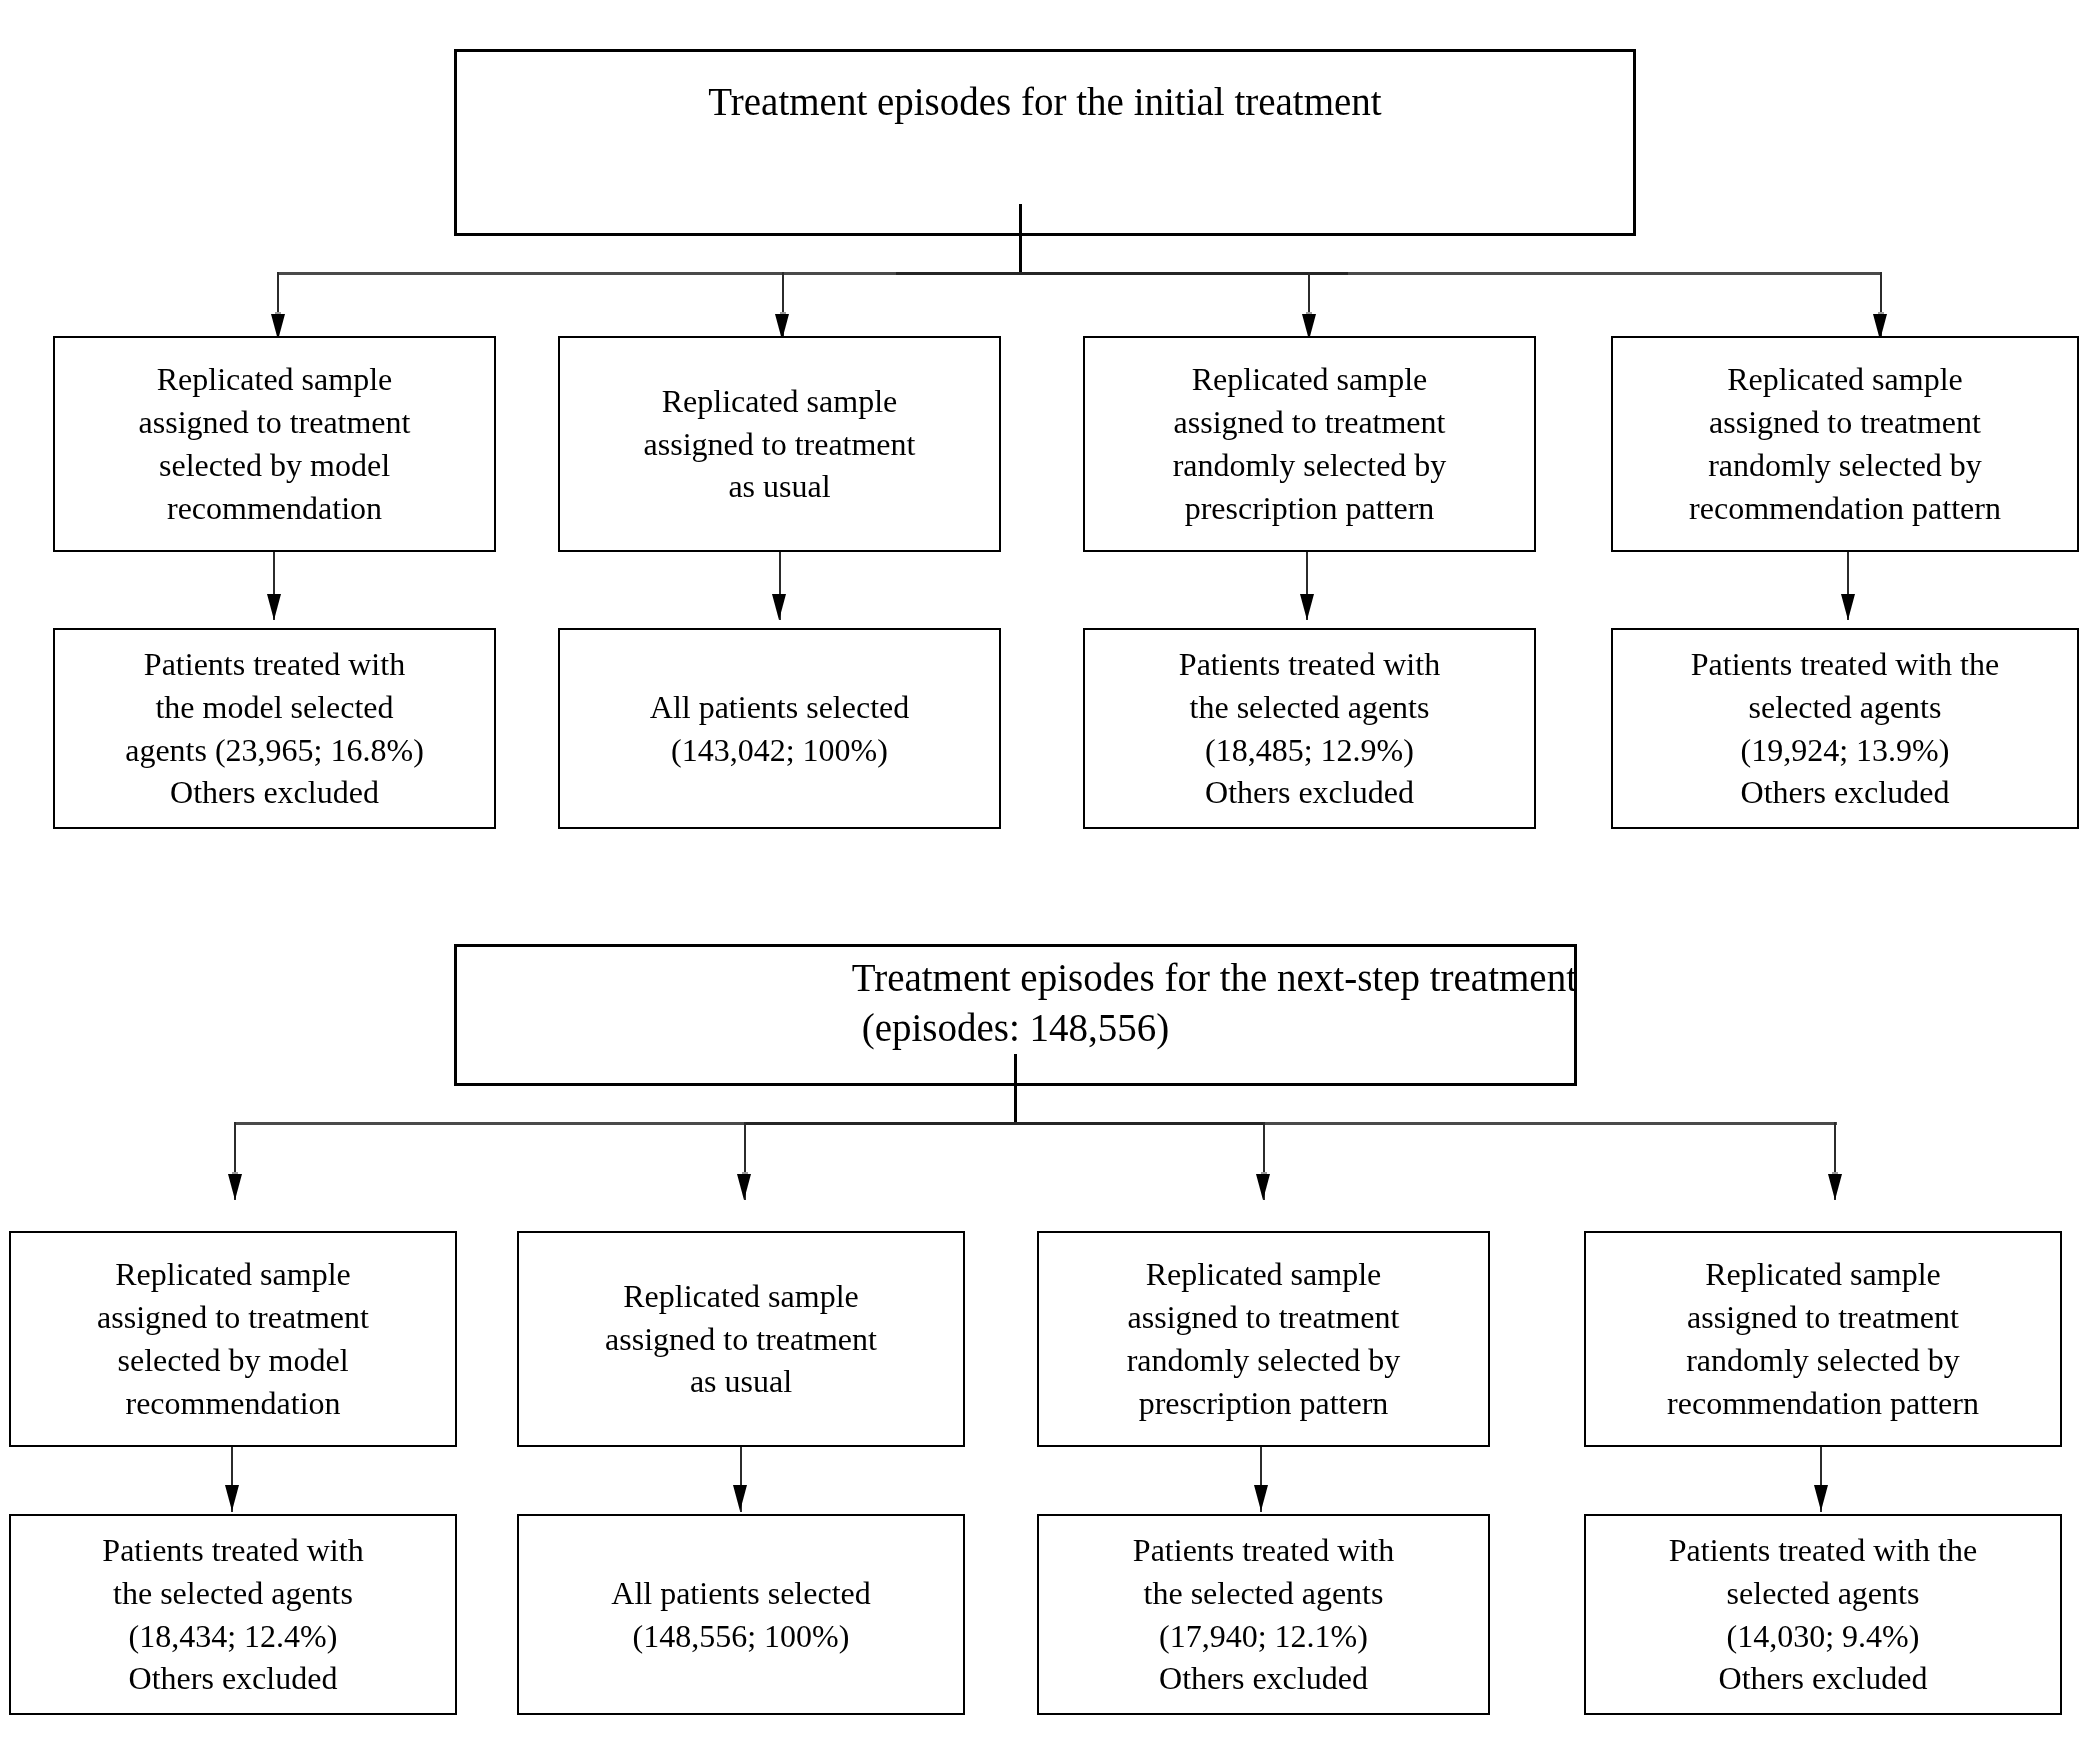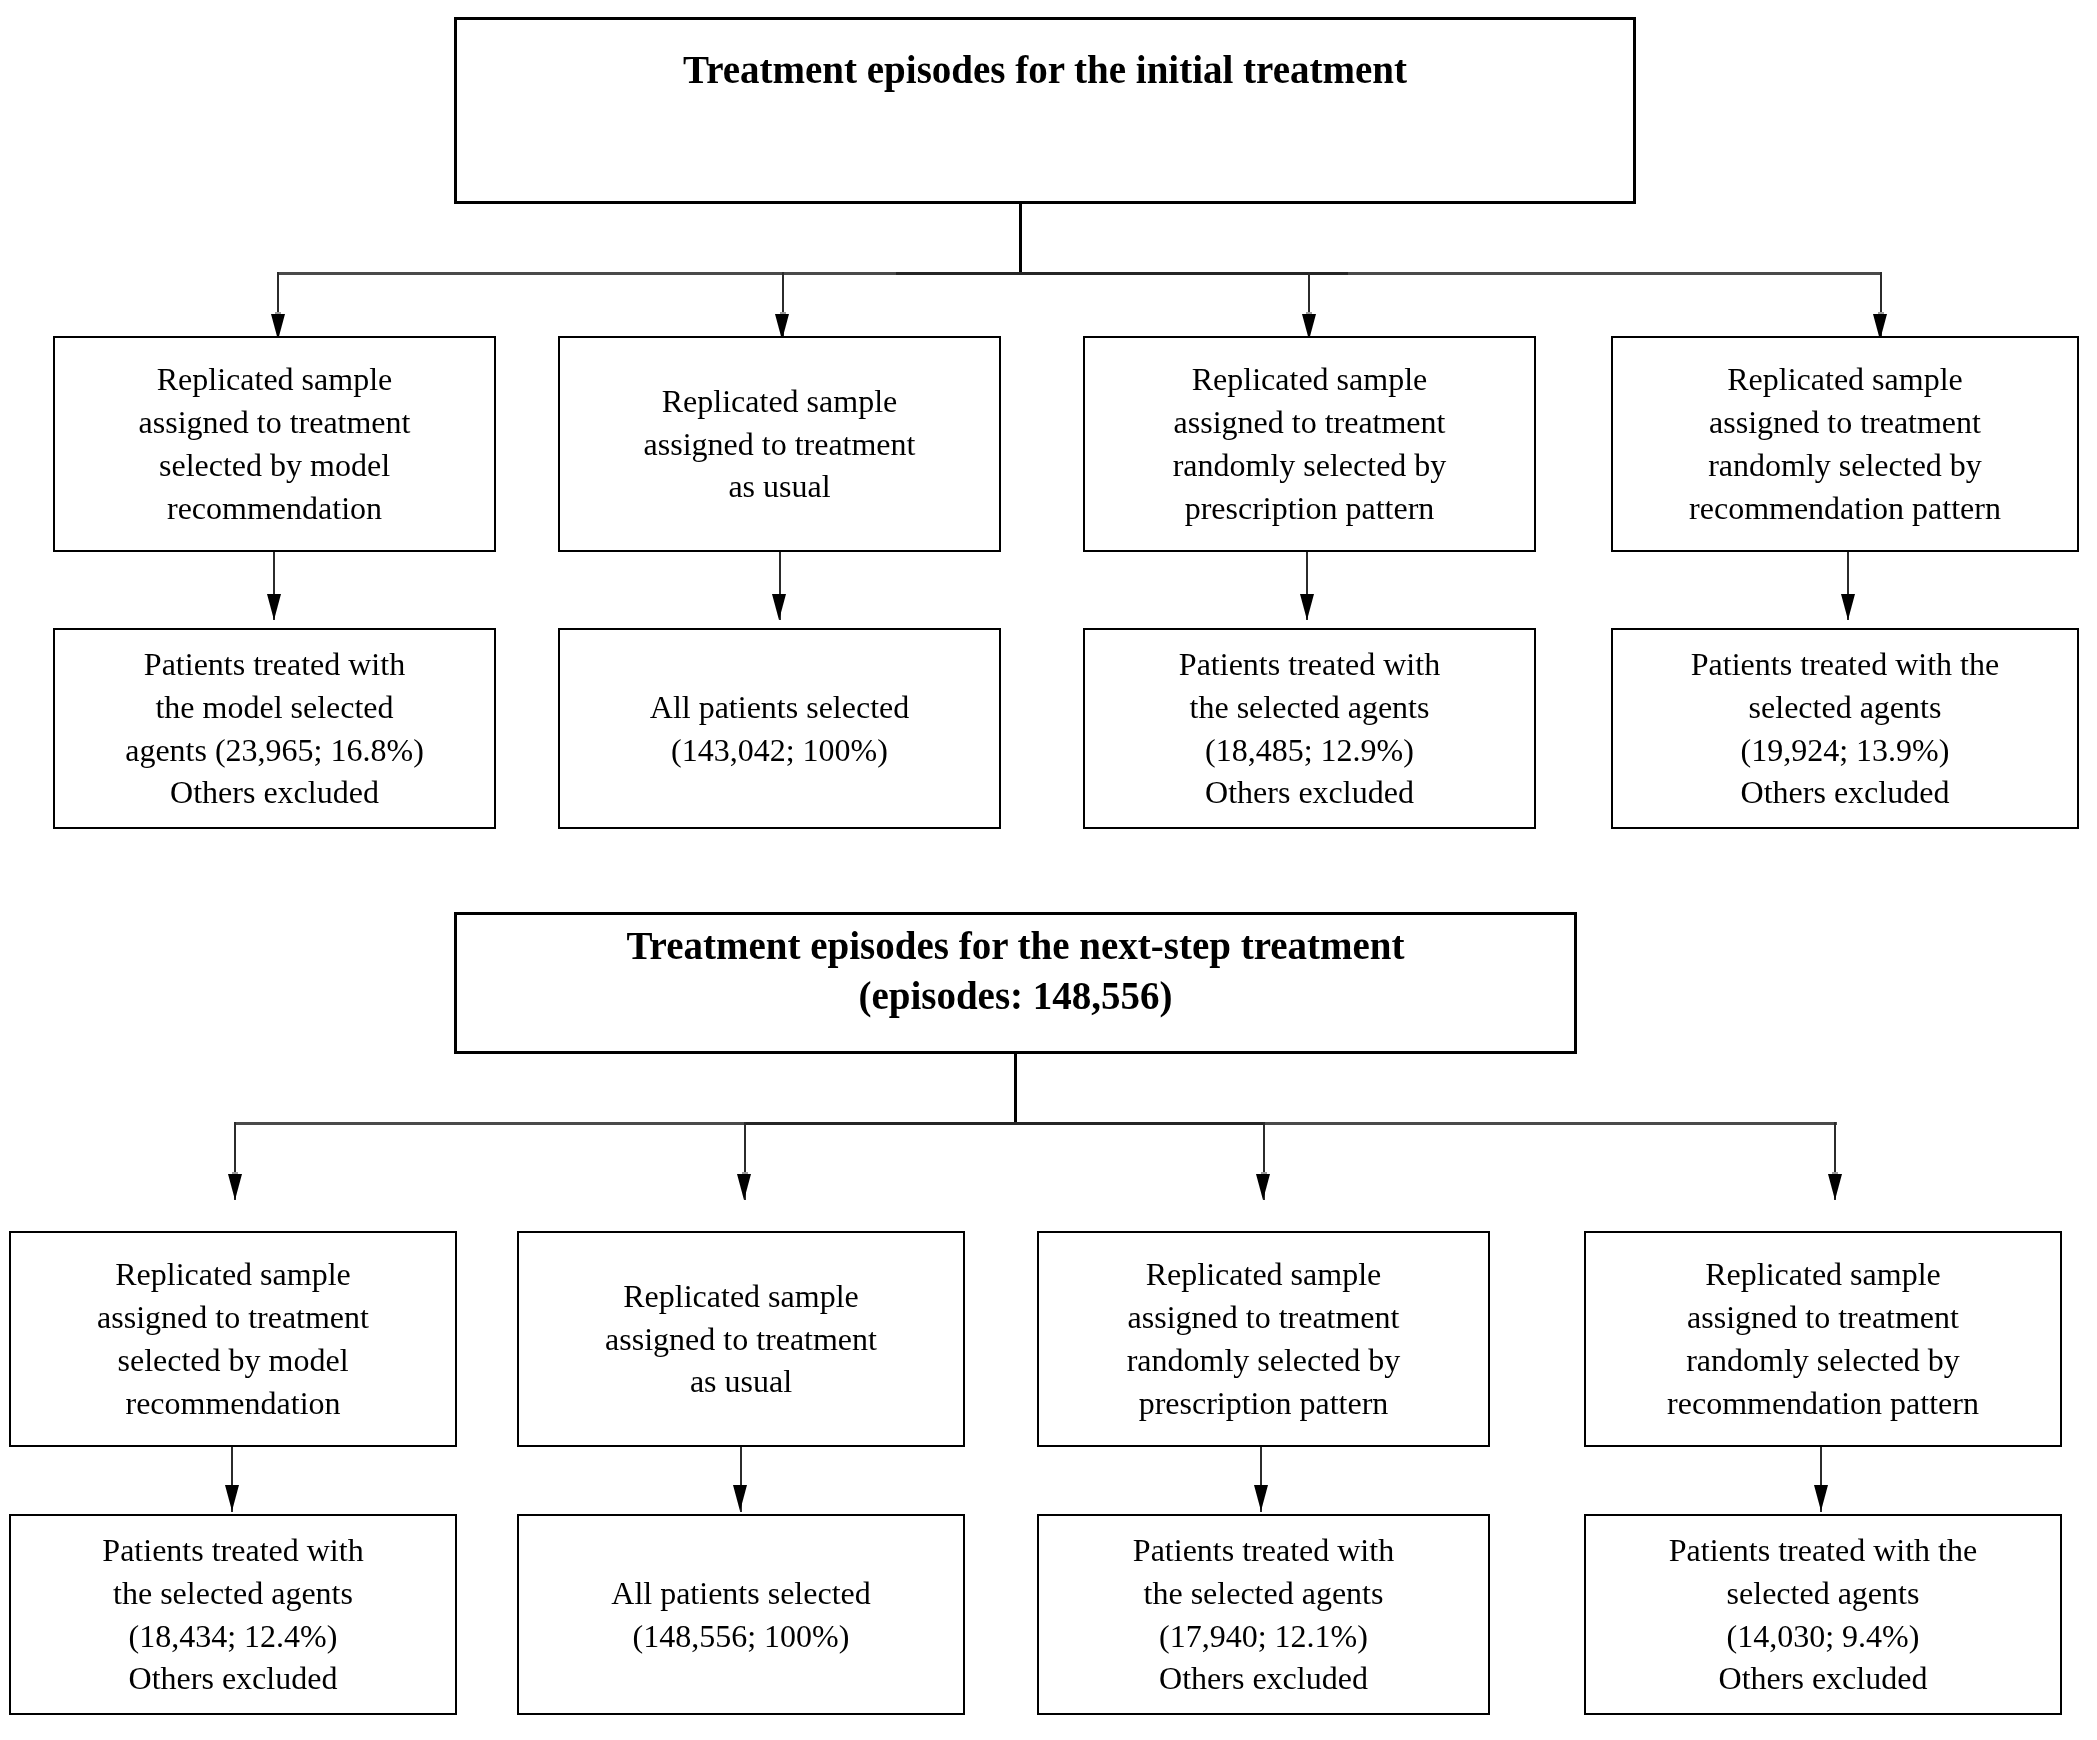--- a/index.html
+++ b/index.html
@@ -32,22 +32,23 @@
   }
   .box .txt {
     display: block;
     width: 100%;
     padding: 0 7px;
     white-space: pre-line;
   }
   .title-box {
     border-width: 3px;
     font-size: 39px;
-    font-weight: bold;
+    font-weight: normal;
     line-height: 1.28;
+    margin-top: 32px;
   }
   .node-box {
     font-size: 32px;
     font-weight: normal;
     line-height: 1.34;
   }
 
   
   .vline {
     position: absolute;
@@ -173,21 +174,21 @@
 selected agents
 (19,924; 13.9%)
 Others excluded</span>
   </div>
 
   <div class="box title-box" style="left:454px; top:912px; width:1123px; height:142px;">
     <span class="txt"></span>
   </div>
   <div class="box title-box" style="left:454px; top:912px; width:1123px; height:142px; border:none; background:transparent; display:block;">
     <div style="height:9px;"></div>
-    <div style="text-align:center;">Treatment episodes for the next-step treatment</div>
+    <div style="text-align:right;">Treatment episodes for the next-step treatment</div>
     <div style="text-align:center;">(episodes: 148,556)</div>
   </div>
 
   <div class="vline" style="left:1014px; top:1054px; width:2.5px; height:70px;"></div>
 
   <div class="hline" style="left:234px; top:1122px; width:514px;"></div>
   <div class="hline-dark" style="left:744px; top:1122px; width:523px;"></div>
   <div class="hline" style="left:1263px; top:1122px; width:574px;"></div>
 
   <div class="vline-thin" style="left:234px; top:1122px; height:78px;"></div>

